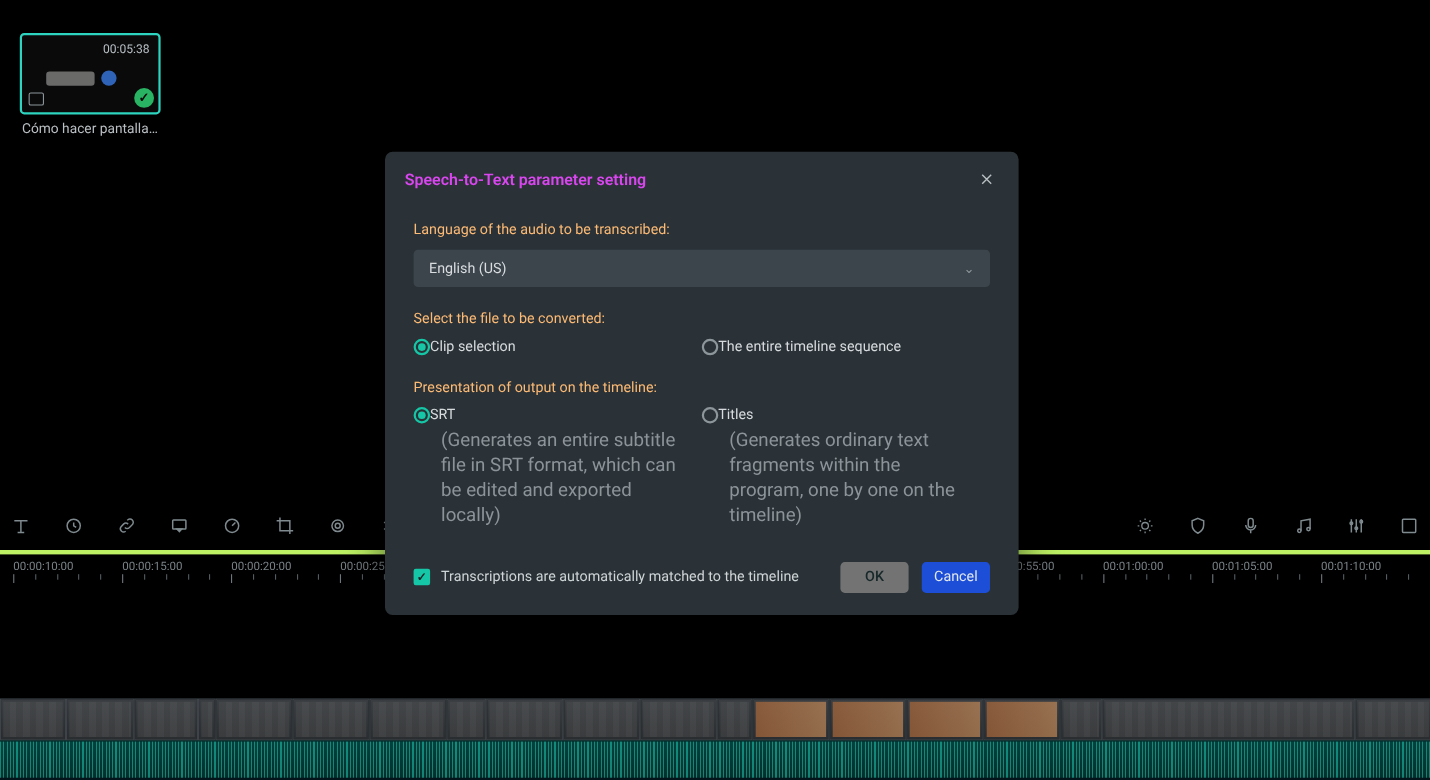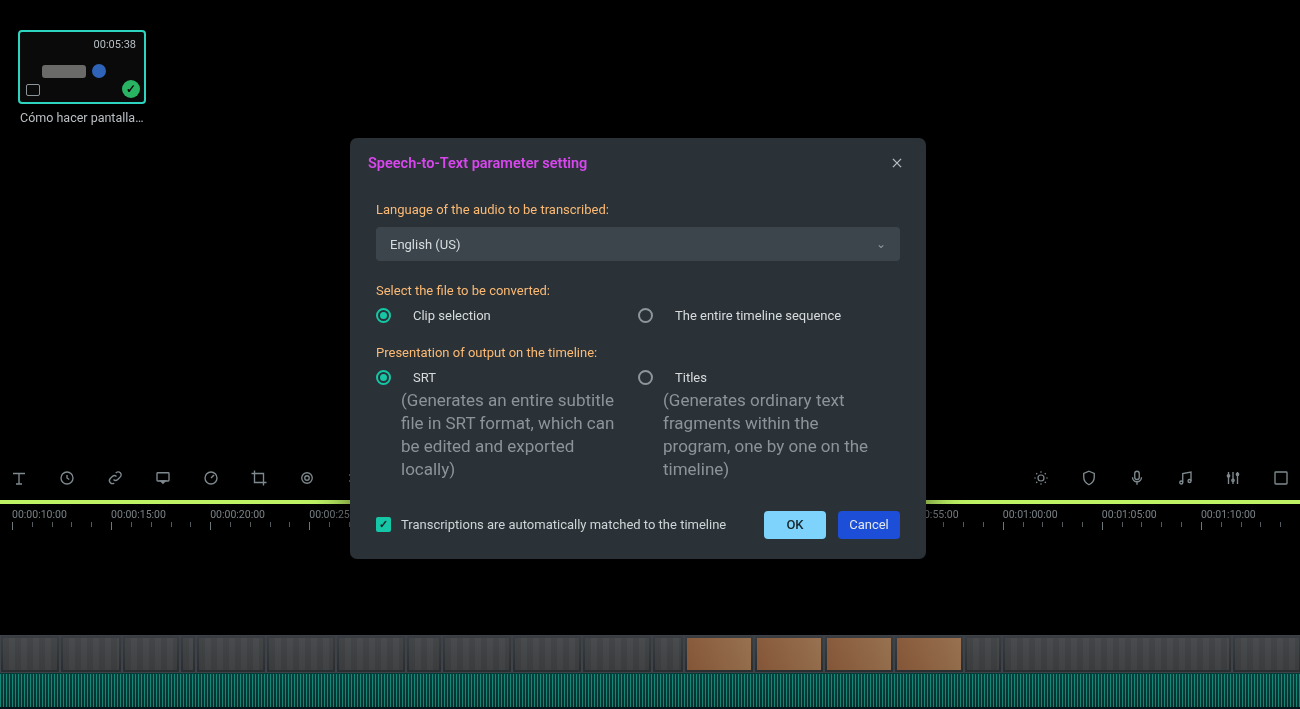--- a/index.html
+++ b/index.html
@@ -290,21 +290,21 @@
   }
   .radio-col {
     flex: 1;
     display: flex;
     flex-direction: column;
     gap: 4px;
   }
   .radio-line {
     display: flex;
     align-items: center;
-    gap: 22px;
+    gap: 0;
     cursor: pointer;
   }
   .radio-outer {
     width: 15px; height: 15px;
     border: 2px solid #8d969b;
     border-radius: 50%;
     display: flex;
     align-items: center;
     justify-content: center;
     flex-shrink: 0;
@@ -351,21 +351,21 @@
   .btn-row { display: flex; gap: 12px; }
   .btn {
     min-width: 62px;
     height: 28px;
     border-radius: 4px;
     display: flex; align-items: center; justify-content: center;
     font-size: 13px;
     cursor: pointer;
     border: none;
   }
-  .btn-primary { background: #7dd3fc; color: #17272a; font-weight: 500; }
+  .btn-primary { background: #737373; color: #17272a; font-weight: 500; }
   .btn-secondary { background: #1d4ed8; color: #e3e8eb; }
 </style>
 </head>
 <body>
 
 <div class="top-area">
   <div class="media-panel">
     <div class="thumb-wrap">
       <div class="thumb-frame">
         <span class="thumb-time">00:05:38</span>

